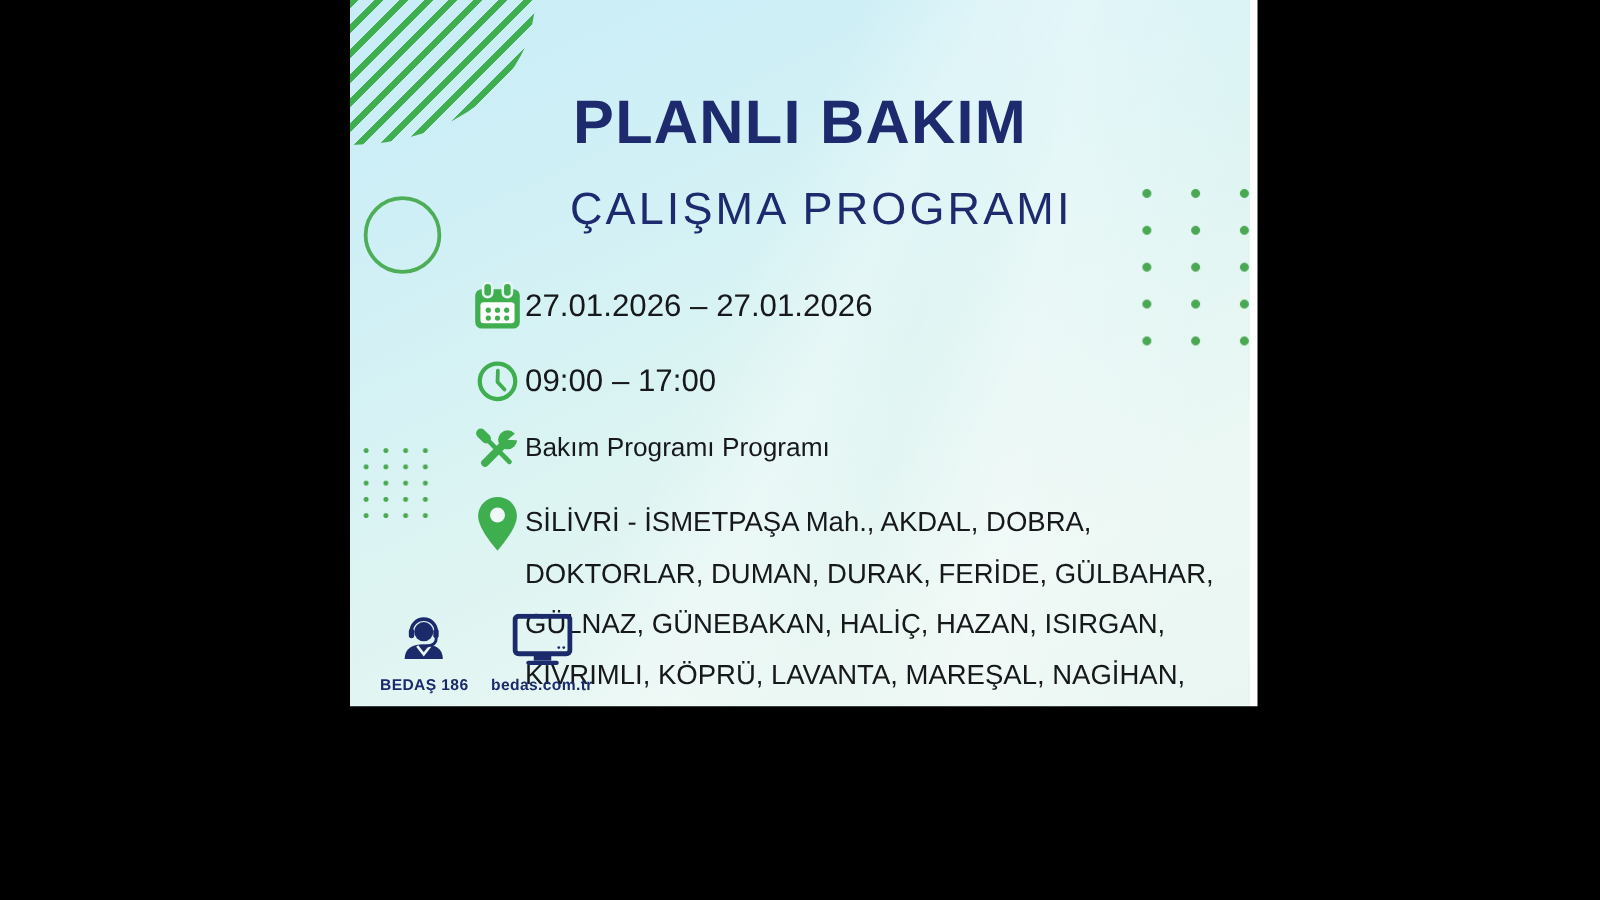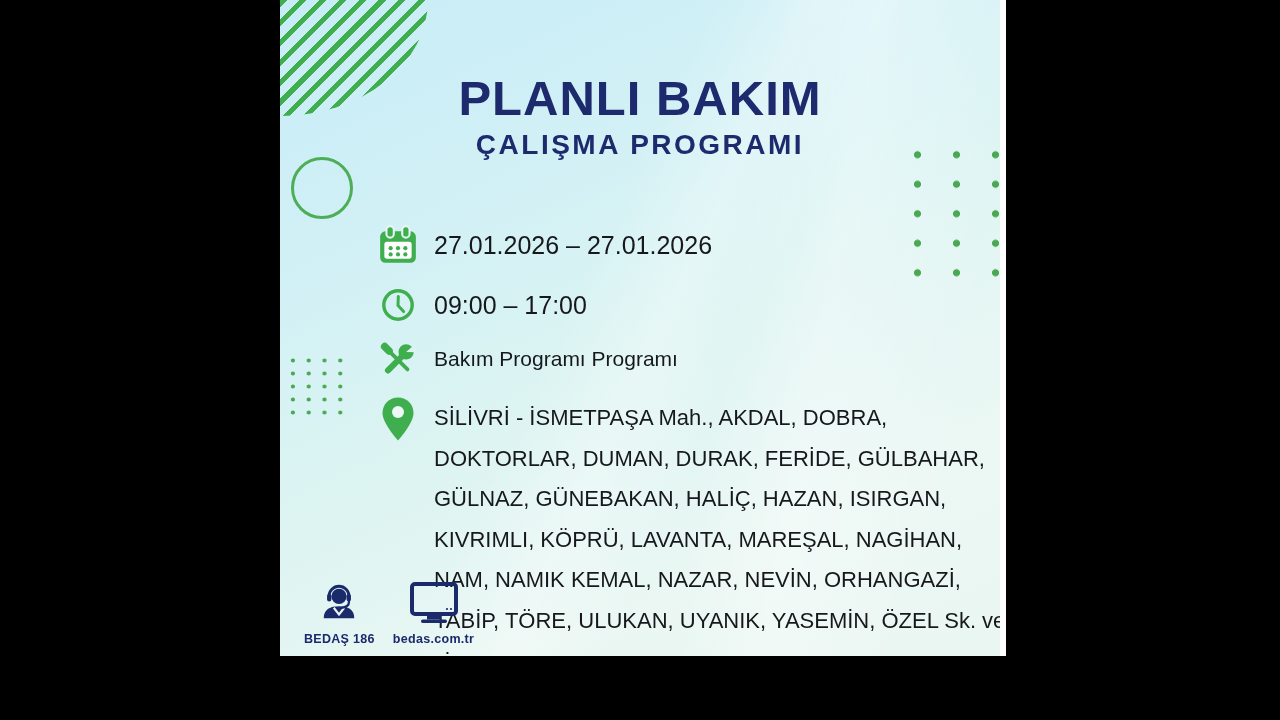--- a/index.html
+++ b/index.html
@@ -1,21 +1,21 @@
 <!DOCTYPE html>
 <html><head>
 <meta charset="utf-8">
 <style>
   html,body{margin:0;padding:0;}
   body{
     width:1280px;height:720px;background:#000;position:relative;overflow:hidden;
     font-family:"Liberation Sans", sans-serif;
   }
   .card{
-    position:absolute;left:280px;top:0;width:720px;height:656px;
+    position:absolute;left:280px;top:0;width:720px;height:565px;
     background:linear-gradient(155deg,#c8ecf7 0%,#d0f0f6 25%,#dcf4f2 52%,#eaf7f3 78%,#e7f5f0 100%);
     border-right:6px solid #ffffff;
     overflow:hidden;
   }
   .card::before{
     content:"";position:absolute;inset:0;pointer-events:none;
     background:
       linear-gradient(115deg, rgba(255,255,255,0) 42%, rgba(255,255,255,0.30) 52%, rgba(255,255,255,0) 62%),
       linear-gradient(100deg, rgba(255,255,255,0) 60%, rgba(255,255,255,0.35) 72%, rgba(255,255,255,0.10) 90%);
   }
@@ -39,24 +39,24 @@
     background-image:radial-gradient(circle,#4aa852 1.7px, rgba(0,0,0,0) 2.3px);
     background-size:15.8px 13px;
   }
   
   .title{
     position:absolute;top:70px;left:0;width:100%;text-align:center;
     font-size:49px;font-weight:800;color:#1e2a6e;letter-spacing:1px;margin:0;
   }
   .subtitle{
     position:absolute;top:129px;left:0;width:100%;text-align:center;
-    font-size:28px;font-weight:700;color:#1e2a6e;letter-spacing:2.5px;margin:0;
+    font-size:36px;font-weight:400;color:#1e2a6e;letter-spacing:2.5px;margin:17px;
   }
   
-  .row{position:absolute;left:96px;display:flex;align-items:center;gap:14px;color:#17181c;}
+  .row{position:absolute;left:96px;display:flex;align-items:center;color:#17181c;}
   .row .icon-box{width:44px;display:flex;justify-content:center;align-items:center;flex:0 0 44px;}
   .row-date{top:224px;font-size:25px;}
   .row-time{top:287px;font-size:25px;}
   .row-work{top:340px;font-size:21px;}
   .row-loc{top:396px;align-items:flex-start;}
   .row-loc .loc-text{
     width:578px;font-size:22px;line-height:40.5px;margin:2px 0 0 0;color:#17181c;
   }
   
   .contacts{position:absolute;left:24px;bottom:10px;display:flex;align-items:flex-end;gap:18px;}

